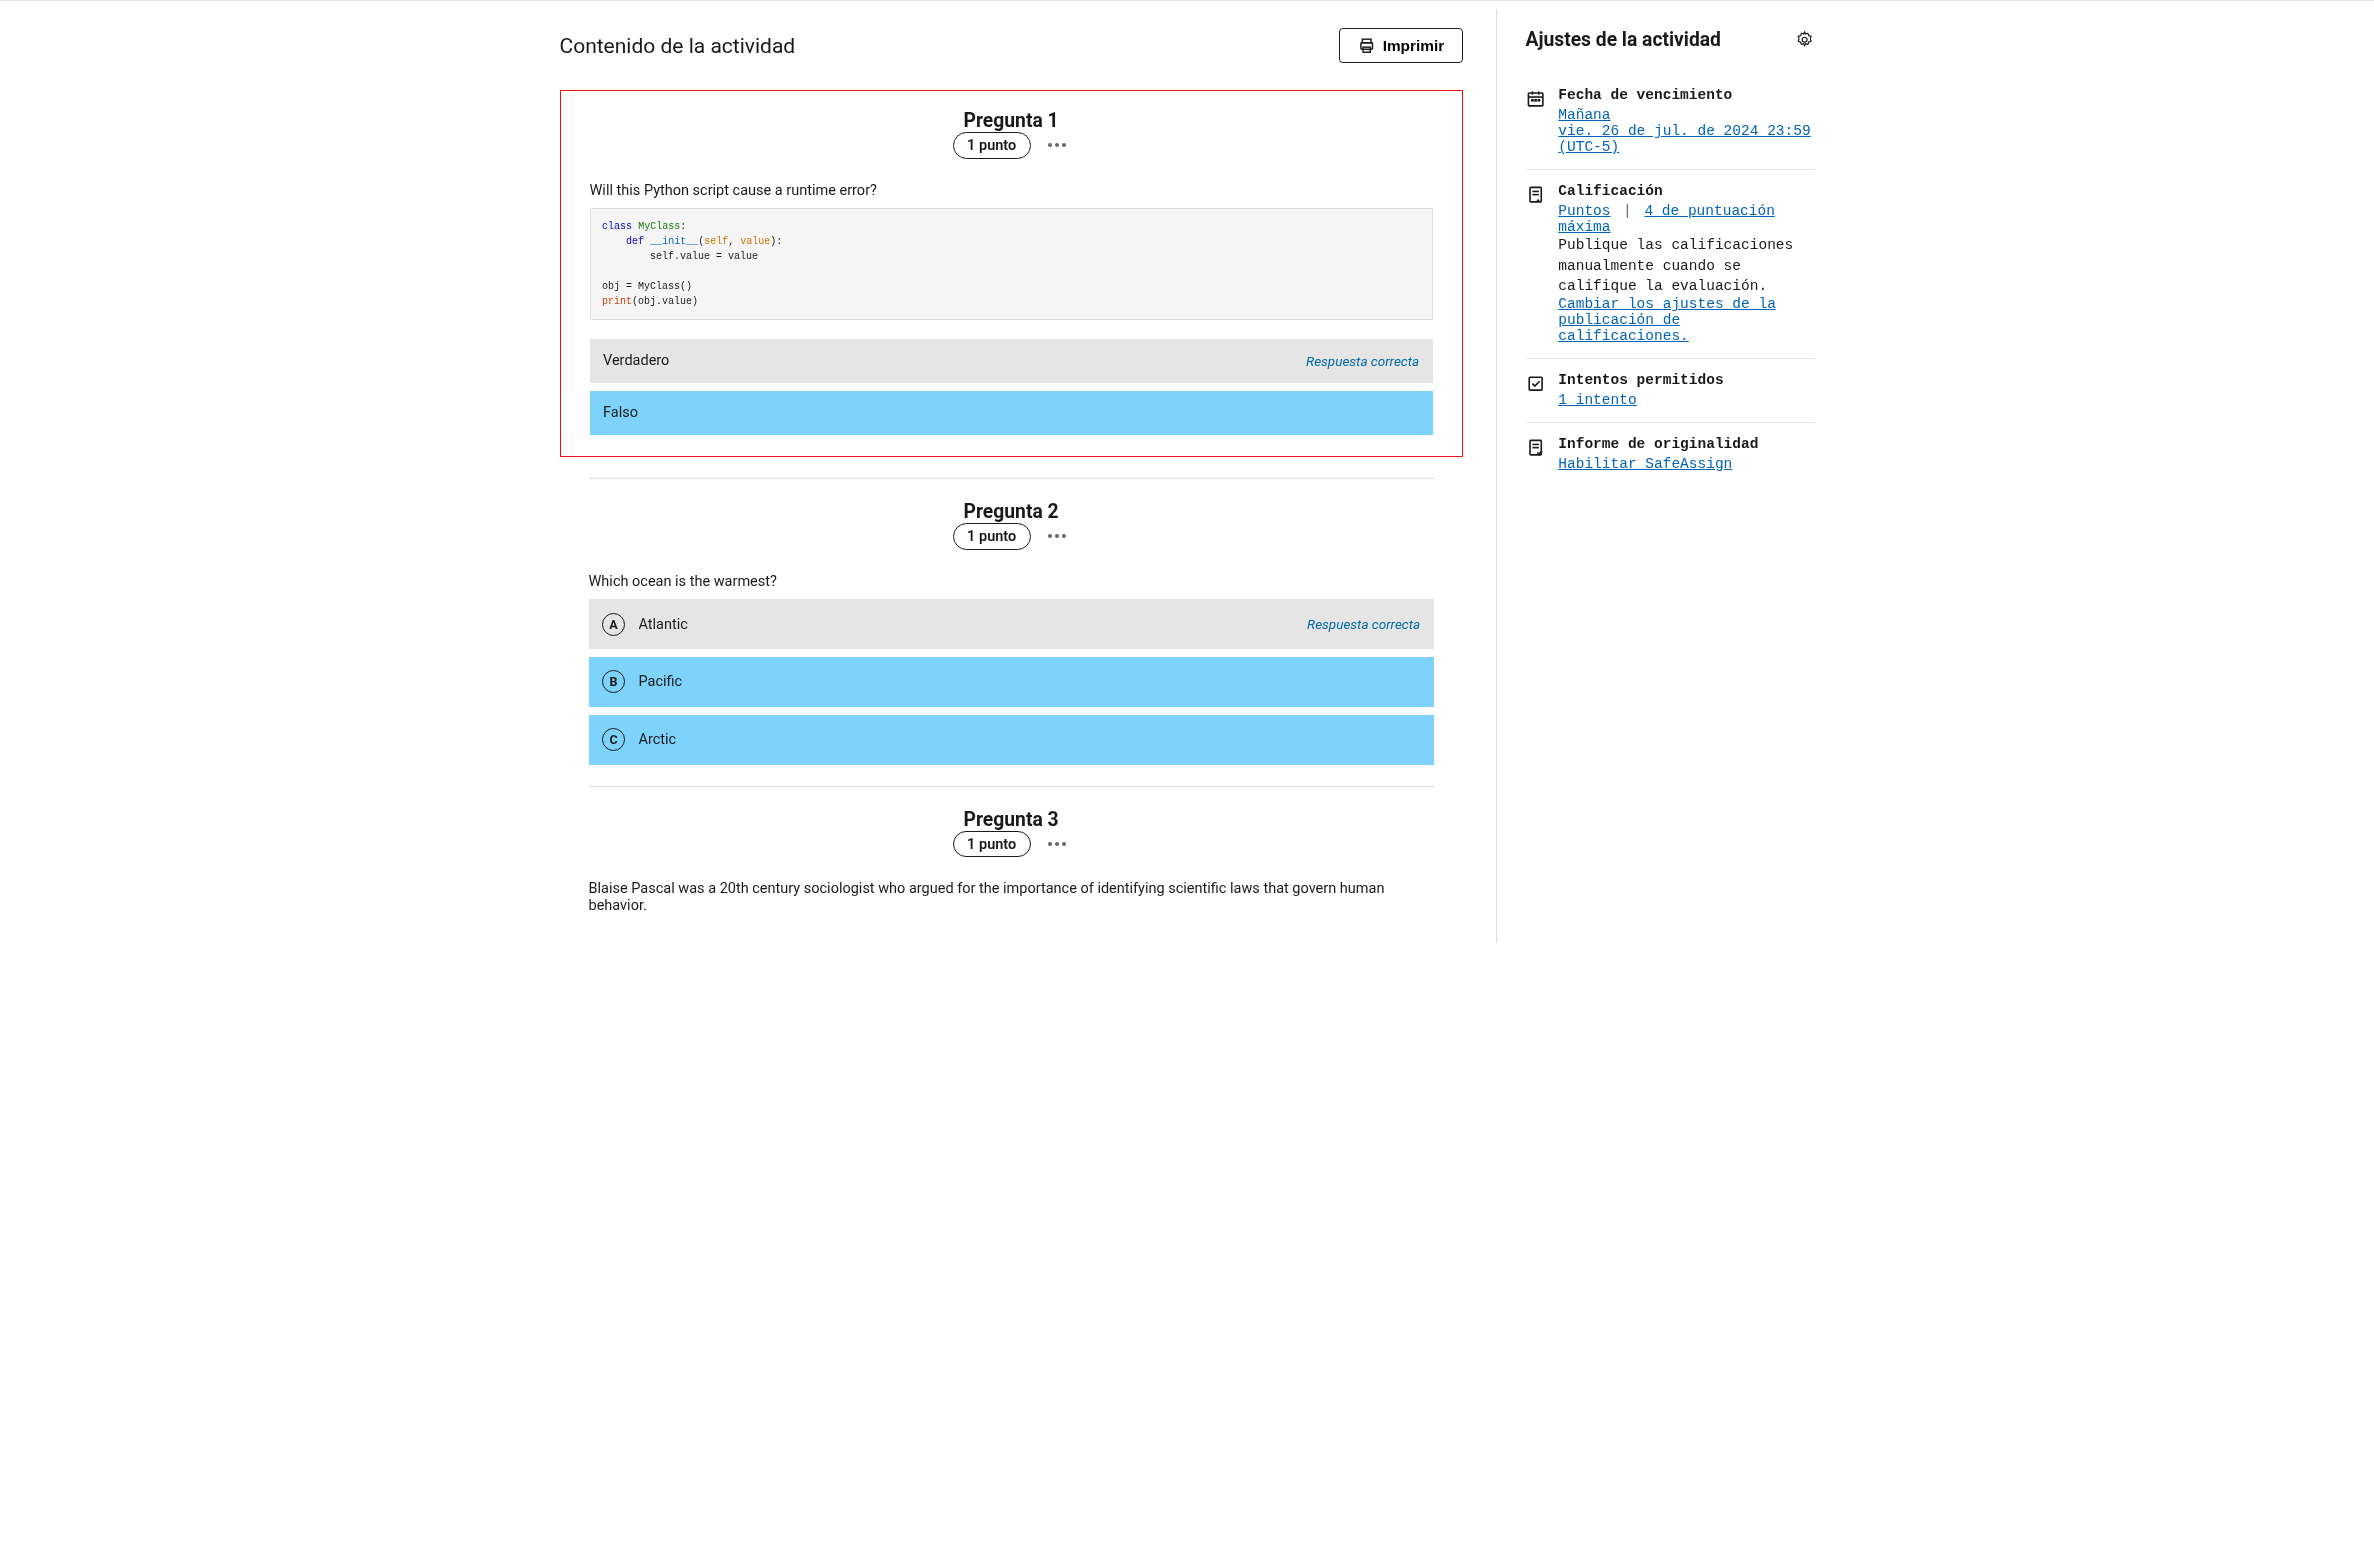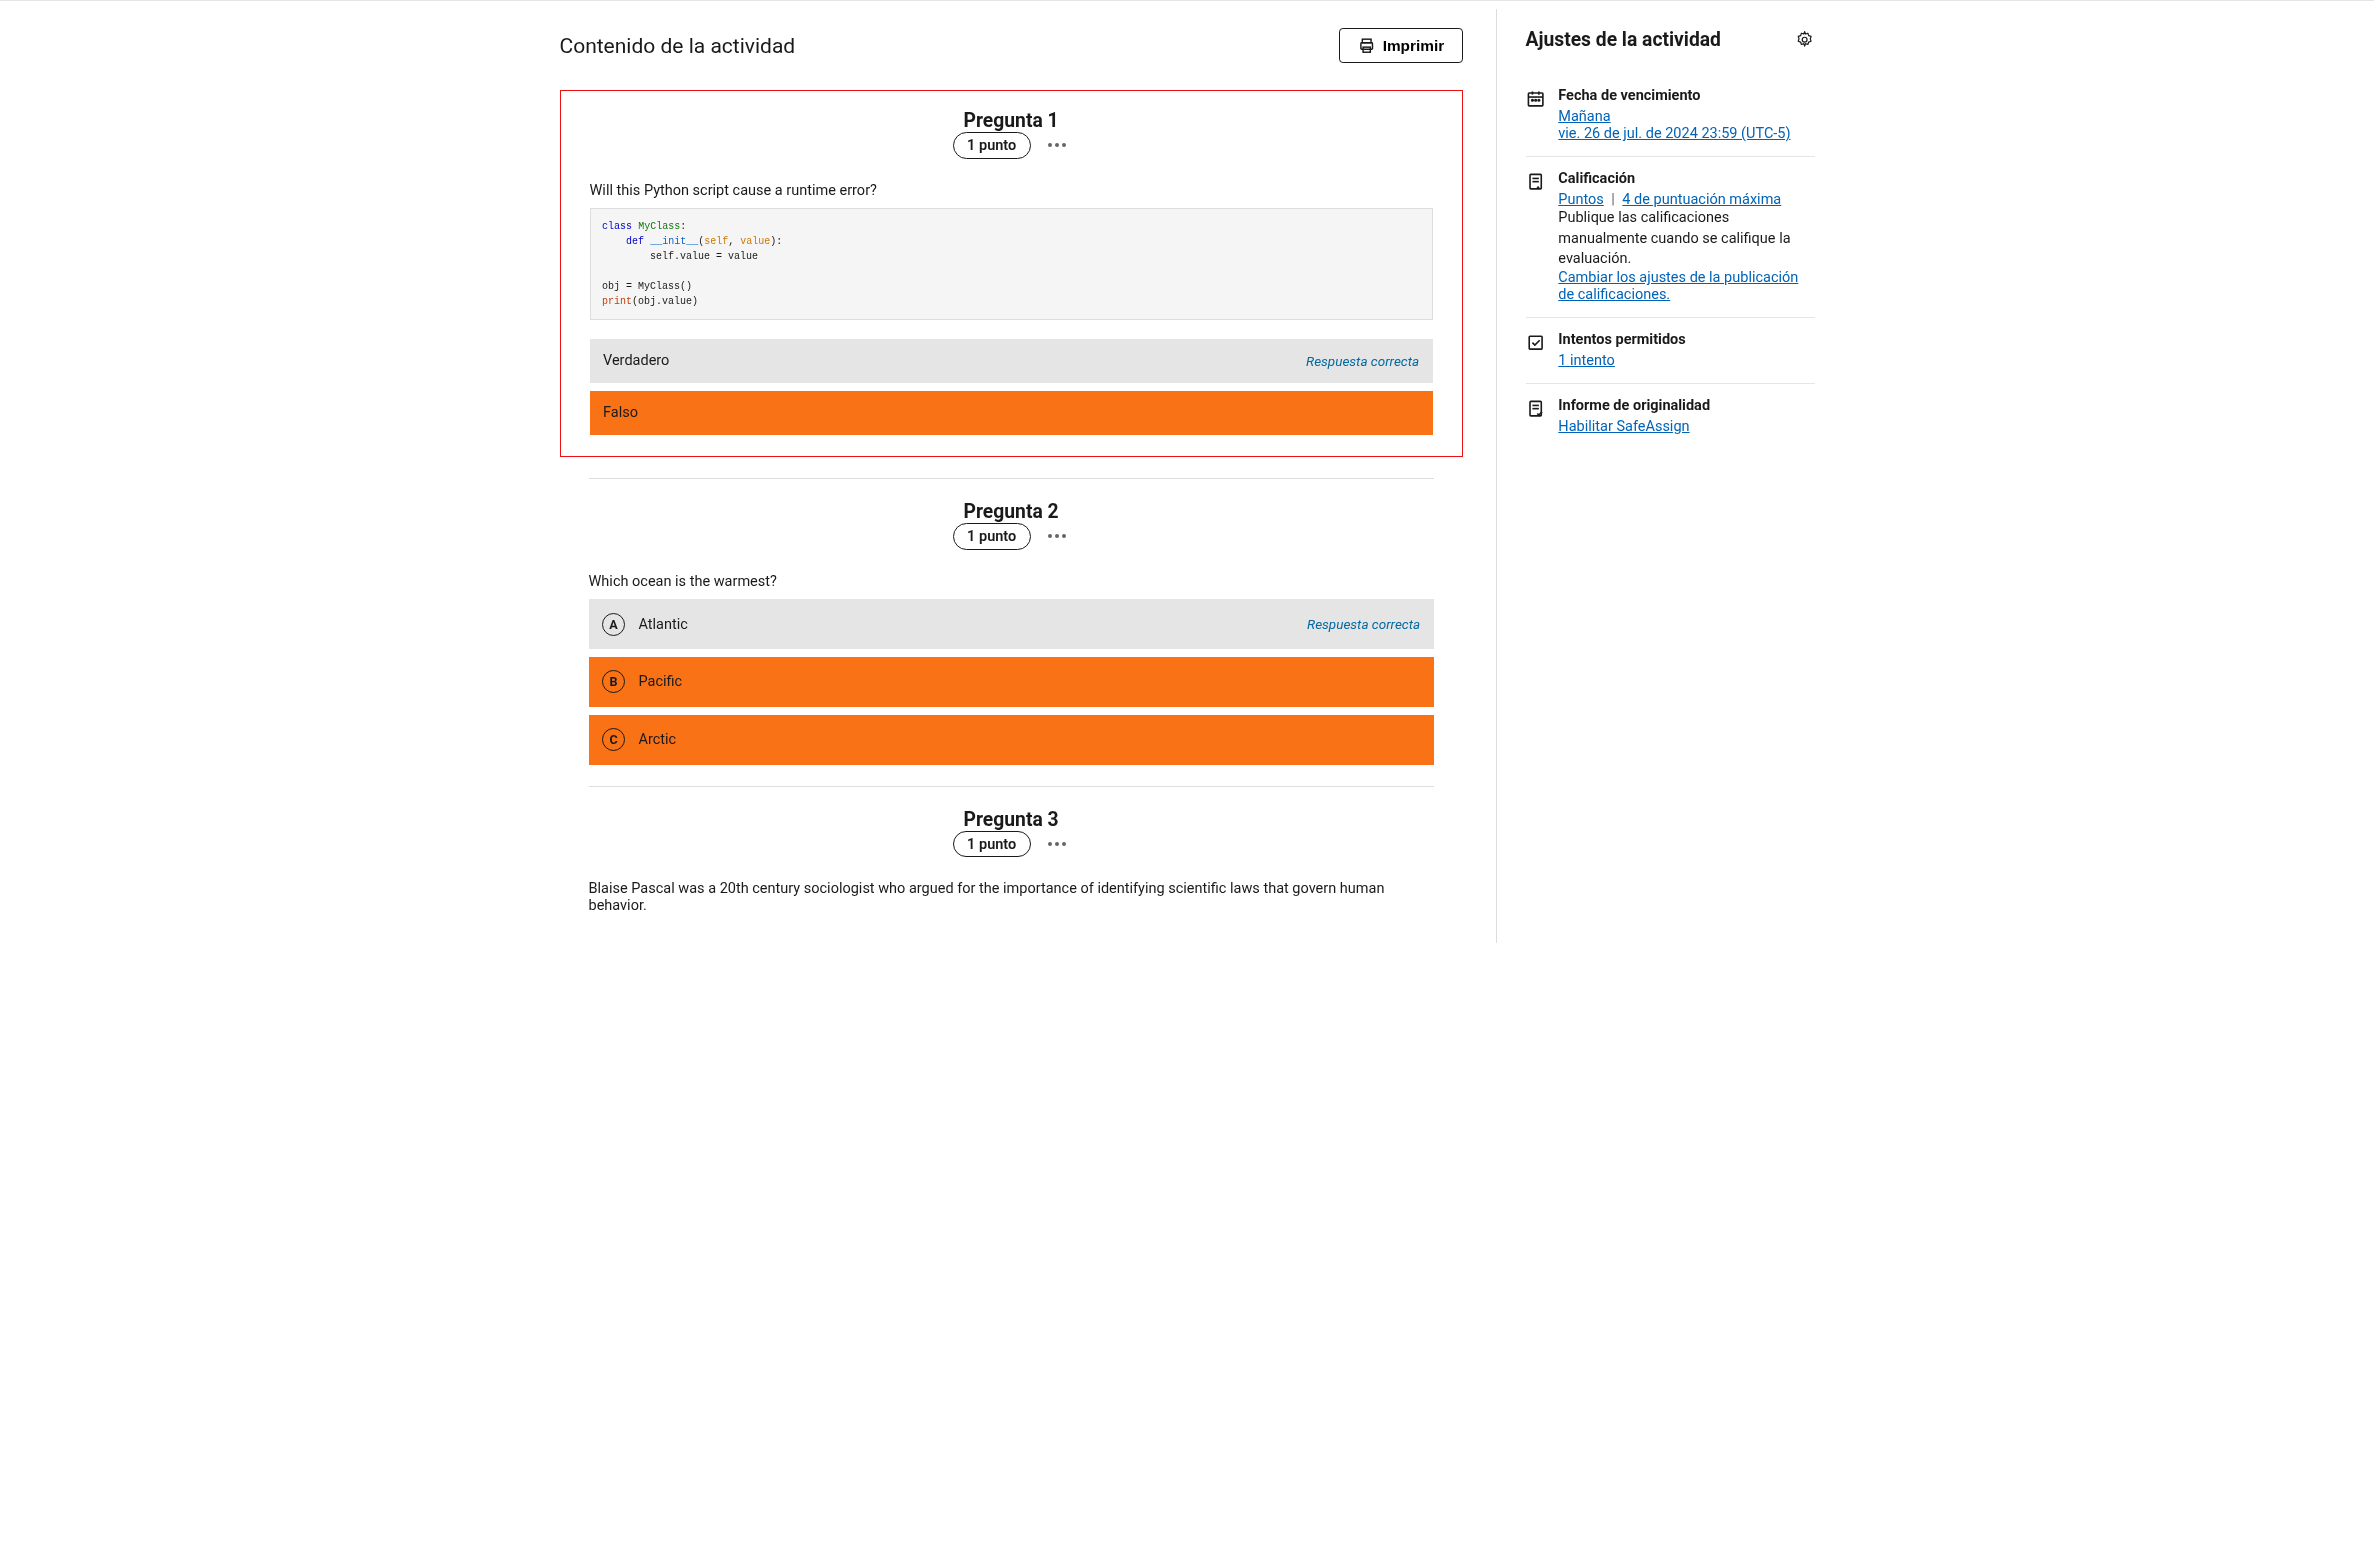--- a/index.html
+++ b/index.html
@@ -31,38 +31,38 @@
 .q-text { font-size: 14.5px; margin-bottom: 9.7px; }
 .code-block { background: #f5f5f5; border: 1px solid #ddd; padding: 9.7px 11.6px; font-family: "Courier New", monospace; font-size: 10px; line-height: 1.5; margin-bottom: 19.3px; white-space: pre; overflow-x: auto; }
 .kw-class { color: #0000cc; }
 .kw-def { color: #0000cc; }
 .kw-name { color: #117711; }
 .kw-init { color: #0066cc; }
 .kw-param { color: #cc7700; }
 .kw-print { color: #c2410c; }
 
 .answer-row { background: #e5e5e5; padding: 13.5px 13.5px; margin-bottom: 7.7px; display: flex; justify-content: space-between; align-items: center; }
-.answer-row.plain { background: #f97316; }
+.answer-row.plain { background: #7dd3fc; }
 .answer-label { font-size: 14.5px; }
 .answer-correct { font-style: italic; color: #0369a1; font-size: 13.5px; }
 .answer-left { display: flex; align-items: center; gap: 13.5px; }
 
 .option-circle { width: 23px; height: 23px; border: 1.9px solid #1a1a1a; border-radius: 50%; display: flex; align-items: center; justify-content: center; font-size: 12.6px; font-weight: 700; flex-shrink: 0; }
 
 .q-divider { border-top: 1px solid #ddd; margin: 21px 29px; }
 
 
 .sidebar-header { display: flex; justify-content: space-between; align-items: center; margin-bottom: 23px; }
 .sidebar-title { font-size: 19.3px; font-weight: 700; }
 .gear { width: 19.3px; height: 19.3px; cursor: pointer; }
 
 .setting-item { display: flex; gap: 13.5px; padding: 13.5px 0; border-bottom: 1px solid #e5e5e5; }
 .setting-item:last-child { border-bottom: none; }
 .setting-icon { width: 19.3px; height: 19.3px; flex-shrink: 0; margin-top: 1.9px; }
-.setting-body { flex: 1; }
+.setting-body { flex: 1; font-family: Liberation Mono, monospace; }
 .setting-label { font-weight: 700; font-size: 14.5px; margin-bottom: 3.9px; }
 .setting-link { color: #0063b8; text-decoration: underline; font-size: 14.5px; cursor: pointer; display: inline; }
 .setting-text { font-size: 14.5px; color: #1a1a1a; line-height: 1.4; }
 .setting-sep { color: #666; margin: 0 3.9px; }
 
 svg { display: block; }
 </style>
 </head>
 <body>
 

